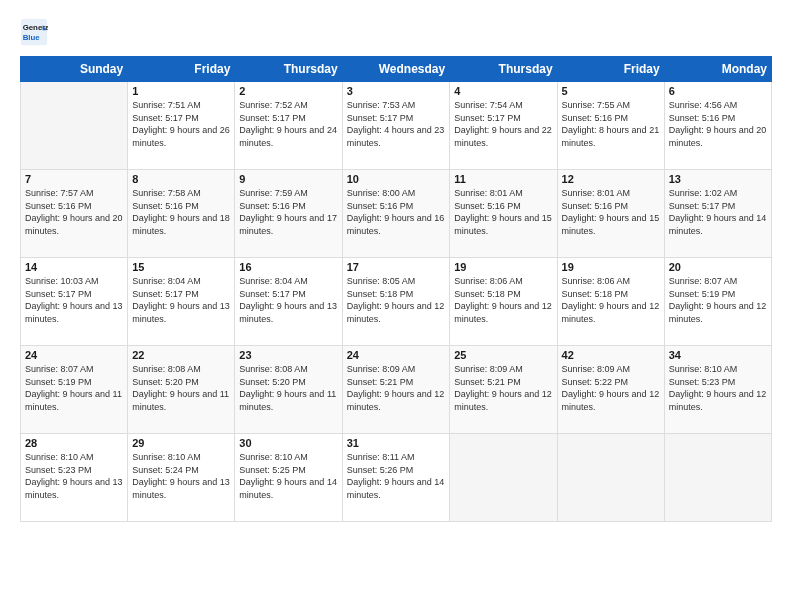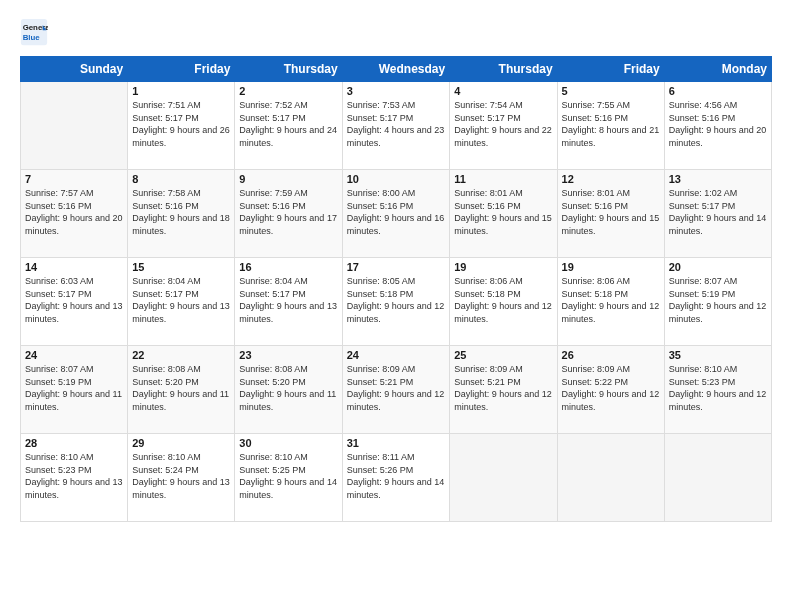--- a/index.html
+++ b/index.html
@@ -234,21 +234,21 @@
               <div>Sunrise: 1:02 AM</div>
               <div>Sunset: 5:17 PM</div>
               <div>Daylight: 9 hours and 14 minutes.</div>
             </div>
           </td>
         </tr>
         <tr>
           <td>
             <div class="day-num">14</div>
             <div class="day-info">
-              <div>Sunrise: 6:03 AM</div>
+              <div>Sunrise: 10:03 AM</div>
               <div>Sunset: 5:17 PM</div>
               <div>Daylight: 9 hours and 13 minutes.</div>
             </div>
           </td>
           <td>
             <div class="day-num">15</div>
             <div class="day-info">
               <div>Sunrise: 8:04 AM</div>
               <div>Sunset: 5:17 PM</div>
               <div>Daylight: 9 hours and 13 minutes.</div>
@@ -330,29 +330,29 @@
           </td>
           <td>
             <div class="day-num">25</div>
             <div class="day-info">
               <div>Sunrise: 8:09 AM</div>
               <div>Sunset: 5:21 PM</div>
               <div>Daylight: 9 hours and 12 minutes.</div>
             </div>
           </td>
           <td>
-            <div class="day-num">26</div>
+            <div class="day-num">42</div>
             <div class="day-info">
               <div>Sunrise: 8:09 AM</div>
               <div>Sunset: 5:22 PM</div>
               <div>Daylight: 9 hours and 12 minutes.</div>
             </div>
           </td>
           <td>
-            <div class="day-num">35</div>
+            <div class="day-num">34</div>
             <div class="day-info">
               <div>Sunrise: 8:10 AM</div>
               <div>Sunset: 5:23 PM</div>
               <div>Daylight: 9 hours and 12 minutes.</div>
             </div>
           </td>
         </tr>
         <tr>
           <td>
             <div class="day-num">28</div>

